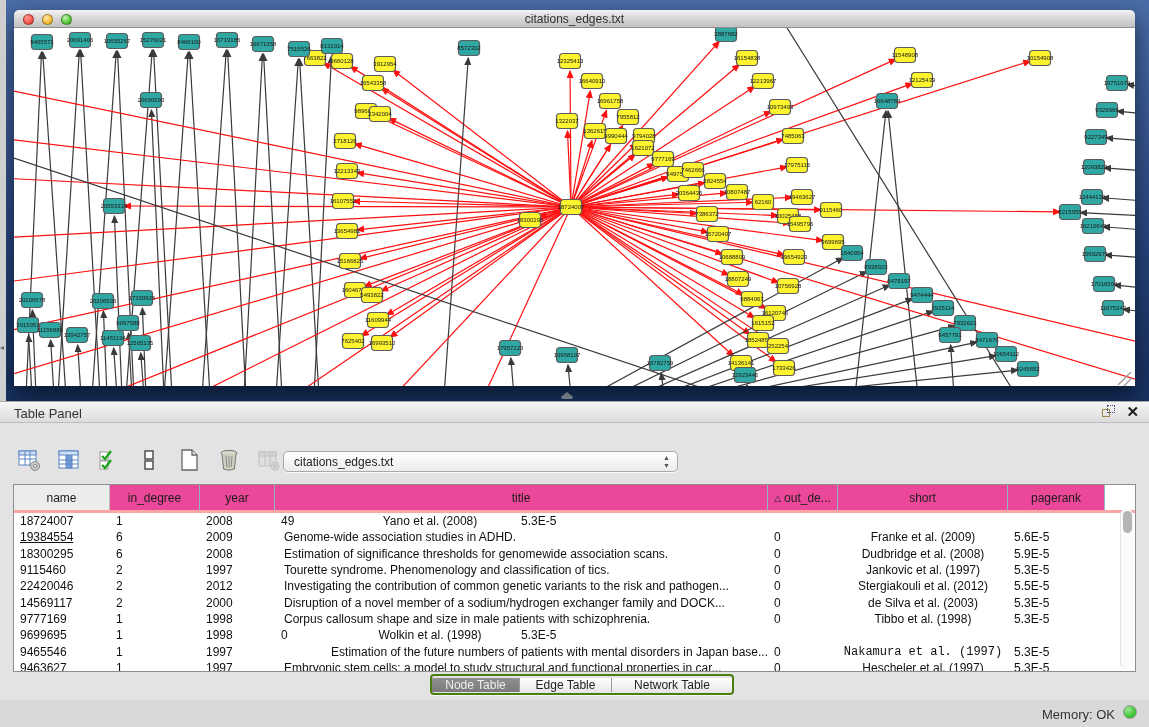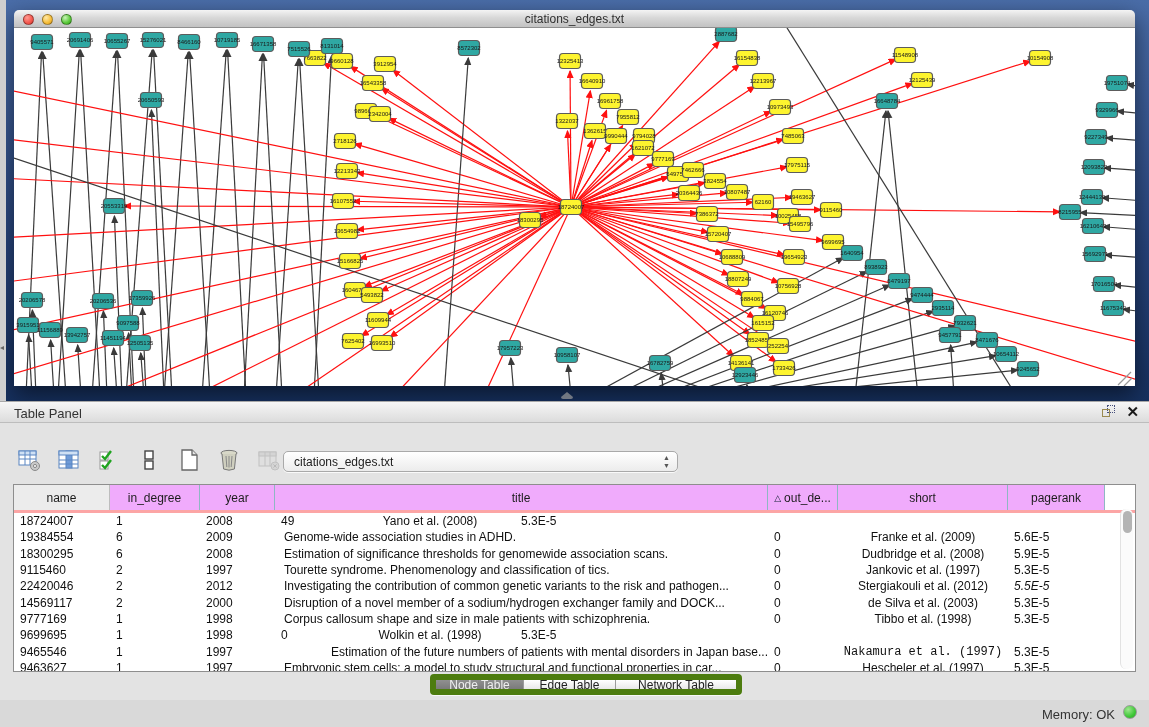--- a/index.html
+++ b/index.html
@@ -47,36 +47,36 @@
   .fx small { font-size:9px; }
   .combo { position:absolute; left:283px; top:28px; width:395px; height:21px; border:1px solid #a9a9a9;
            border-radius:5px; background:linear-gradient(180deg,#ffffff,#ececec);
            box-shadow:0 1px 0 rgba(255,255,255,.8); font-size:12px; color:#222;
            display:flex; align-items:center; padding-left:10px; }
   .combo .stepper { position:absolute; right:7px; top:2px; font-size:7px; color:#555; line-height:8px; text-align:center; }
 
   .table-wrap { position:absolute; left:13px; top:61px; width:1123px; height:188px;
                 background:#ffffff; border:1px solid #8e8e8e; overflow:hidden; }
   .thead { display:flex; height:28px; border-bottom:3px solid #fca5a5; background:#fff; }
-  .th { background:#f0abfc; border-right:1px solid #8fb7c3; font-size:12px; color:#1c1c1c;
+  .th { background:#ec4899; border-right:1px solid #8fb7c3; font-size:12px; color:#1c1c1c;
         display:flex; align-items:center; justify-content:center; gap:3px; overflow:hidden; white-space:nowrap; }
   .th.first { background:#ececec; border-right:1px solid #bdbdbd; }
   .sort-tri { font-size:9px; color:#123; }
   .tbody { position:relative; }
   .trow { display:flex; height:16.3px; font-size:12px; color:#101010; align-items:center; }
   .td { overflow:hidden; white-space:nowrap; padding-left:6px; }
   .td.title { padding-left:9px; }
   .td.center { text-align:center; padding-left:0; }
   .vscroll { position:absolute; right:2px; top:24px; width:13px; height:160px; background:#fbfbfb;
              border-left:1px solid #e2e2e2; border-radius:6px; }
   .vthumb { position:absolute; left:2px; top:2px; width:9px; height:22px; background:#b4b4b4; border-radius:5px; }
 
   .tabs { position:absolute; left:430px; top:251px; display:flex; height:21px;
-          border:6px solid #4d7c0f; border-radius:4px; overflow:hidden;
-          box-shadow:0 1px 0 rgba(255,255,255,.7); }
+          border:2px solid #4d7c0f; border-radius:4px; overflow:hidden;
+          box-shadow:0 1px 0 rgba(255,255,255,.7);align-items:center; }
   .tab { font-size:12px; display:flex; align-items:center; justify-content:center;
          background:linear-gradient(180deg,#ffffff,#e8e8e8); color:#222; border-right:1px solid #9b9b9b; }
   .tab:last-child { border-right:none; }
   .tab.selected { background:linear-gradient(180deg,#909090,#7a7a7a); color:#efefef; }
 
   .statusbar { position:absolute; left:0; top:277px; width:1149px; height:27px; background:#d9d9d9; }
   .memory { position:absolute; right:34px; top:7px; font-size:13px; color:#333; }
   .mem-dot { position:absolute; right:12px; top:5px; width:14px; height:14px; border-radius:50%;
              border:1px solid #9a9a9a; background:radial-gradient(circle at 35% 30%, #9fe88f, #3fc838 60%, #2da227); }
 </style>
@@ -784,21 +784,21 @@
     <div class="tbody">
         <div class="trow">
           <div class="td" style="width: 96px;">18724007</div>
           <div class="td" style="width: 90px;">1</div>
           <div class="td" style="width: 75px;">2008</div>
           <div class="td" style="width: 70px;">49</div>
           <div class="td center" style="width: 170px;">Yano et al. (2008)</div>
           <div class="td" style="width: 97px;">5.3E-5</div>
         </div>
         <div class="trow">
-          <div class="td" style="width: 96px;">19384554</div>
+          <div class="td" style="width: 96px; text-decoration: underline;">19384554</div>
           <div class="td" style="width: 90px;">6</div>
           <div class="td" style="width: 75px;">2009</div>
           <div class="td title" style="width: 493px;">Genome-wide association studies in ADHD.</div>
           <div class="td" style="width: 70px;">0</div>
           <div class="td center" style="width: 170px;">Franke et al. (2009)</div>
           <div class="td" style="width: 97px;">5.6E-5</div>
         </div>
         <div class="trow">
           <div class="td" style="width: 96px;">18300295</div>
           <div class="td" style="width: 90px;">6</div>
@@ -817,21 +817,21 @@
           <div class="td center" style="width: 170px;">Jankovic et al. (1997)</div>
           <div class="td" style="width: 97px;">5.3E-5</div>
         </div>
         <div class="trow">
           <div class="td" style="width: 96px;">22420046</div>
           <div class="td" style="width: 90px;">2</div>
           <div class="td" style="width: 75px;">2012</div>
           <div class="td title" style="width: 493px;">Investigating the contribution of common genetic variants to the risk and pathogen...</div>
           <div class="td" style="width: 70px;">0</div>
           <div class="td center" style="width: 170px;">Stergiakouli et al. (2012)</div>
-          <div class="td" style="width: 97px; font-style: italic;">5.5E-5</div>
+          <div class="td" style="width: 97px;">5.5E-5</div>
         </div>
         <div class="trow">
           <div class="td" style="width: 96px;">14569117</div>
           <div class="td" style="width: 90px;">2</div>
           <div class="td" style="width: 75px;">2000</div>
           <div class="td title" style="width: 493px;">Disruption of a novel member of a sodium/hydrogen exchanger family and DOCK...</div>
           <div class="td" style="width: 70px;">0</div>
           <div class="td center" style="width: 170px;">de Silva et al. (2003)</div>
           <div class="td" style="width: 97px;">5.3E-5</div>
         </div>

